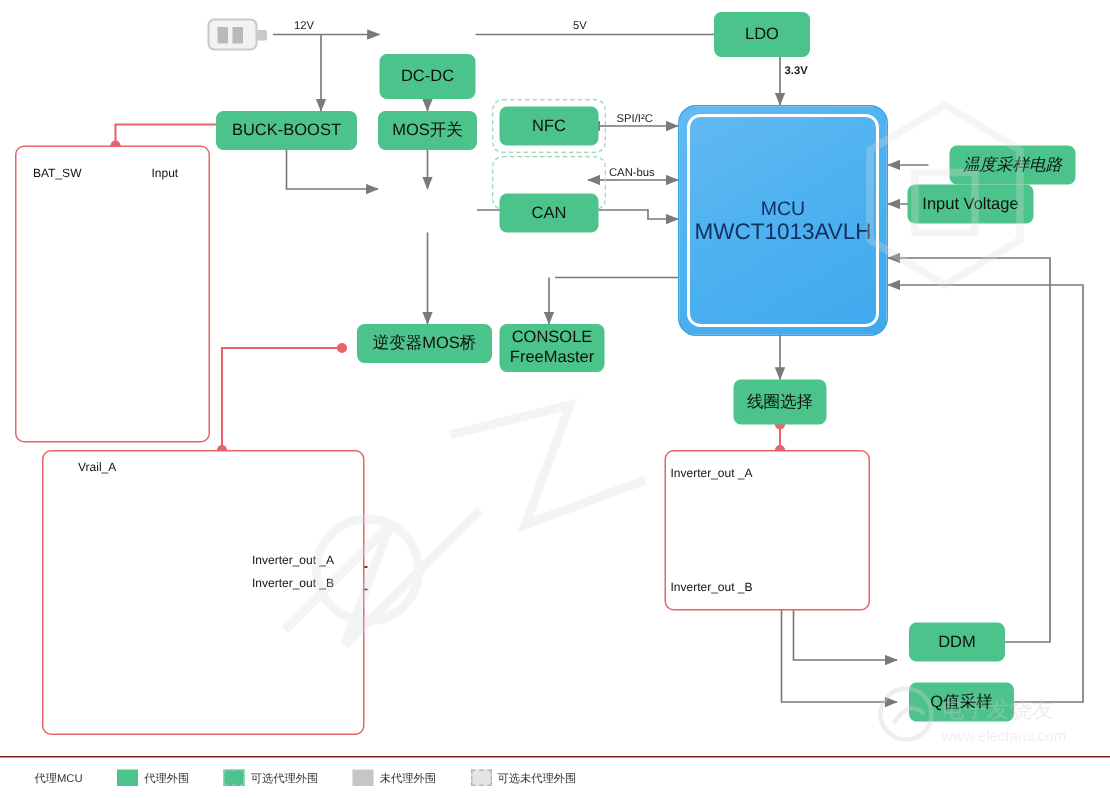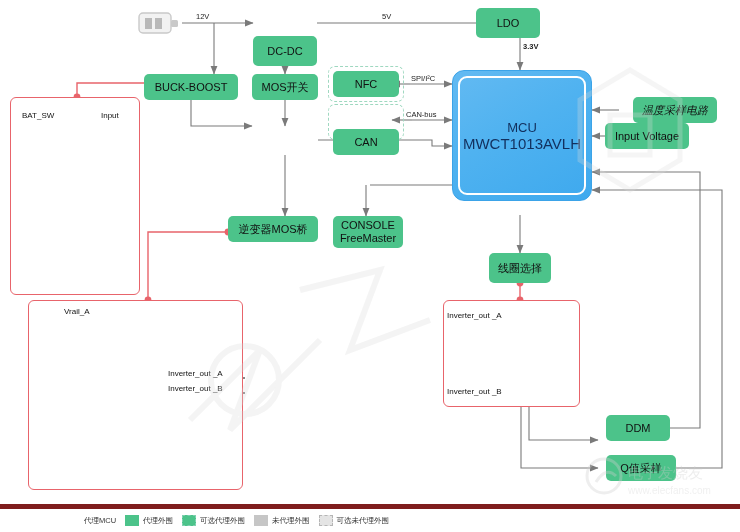--- a/index.html
+++ b/index.html
@@ -22,22 +22,22 @@
        justify-content:center;flex-direction:column;}
   .mcu-inner span{color:#12305e;font-size:13px;}
   .mcu-inner span.l2{font-size:15px;}
 
   .schem{position:absolute;box-sizing:border-box;border:1.4px solid #e8646b;
          border-radius:6px;background:#fff;}
   .netlbl{position:absolute;font-size:8px;color:#111;white-space:nowrap;}
   .wirelbl{position:absolute;font-size:7.5px;color:#222;white-space:nowrap;}
 
   .legend{position:absolute;left:0;bottom:0;width:740px;height:28px;
-          border-top:5px solid #7f1d1d;display:flex;align-items:center;
-          padding-left:84px;box-sizing:border-box;gap:9px;}
+          border-top:1px solid #7f1d1d;display:flex;align-items:center;
+          padding-left:23px;box-sizing:border-box;gap:23px;}
   .lg-item{display:flex;align-items:center;gap:4px;}
   .sw{width:14px;height:11px;box-sizing:border-box;}
   .sw.g{background:#4cc38a;}
   .sw.gd{background:#4cc38a;border:1.2px dashed #7fd0b0;}
   .sw.gy{background:#c6c6c6;}
   .sw.gyd{background:#e4e4e4;border:1.2px dashed #b5b5b5;}
   .lg-t{font-size:7.5px;color:#333;white-space:nowrap;}
 
   .wm{position:absolute;pointer-events:none;opacity:.28;}
   .wm-logo{position:absolute;right:6px;bottom:30px;width:150px;height:46px;opacity:.35;}
@@ -247,51 +247,51 @@
 
   <div class="blk green cn" style="left:252px;top:74px;width:66px;height:26px;">MOS开关</div>
 
   <div class="dashwrap" style="left:328px;top:66px;width:76px;height:36px;"></div>
   <div class="blk green" style="left:333px;top:71px;width:66px;height:26px;">NFC</div>
 
   <div class="dashwrap" style="left:328px;top:104px;width:76px;height:36px;"></div>
   <div class="blk green" style="left:333px;top:109px;width:66px;height:26px;margin-top:20px;">CAN</div>
 
 
-  <div class="blk green cn" style="left:228px;top:216px;width:90px;height:26px;">逆变器MOS桥</div>
+  <div class="blk green cn" style="left:238px;top:216px;width:90px;height:26px;">逆变器MOS桥</div>
 
   <div class="blk green" style="left:333px;top:216px;width:70px;height:32px;flex-direction:column;">
     <span>CONSOLE</span>
     <span>FreeMaster</span>
   </div>
 
   <div class="blk green cn" style="left:489px;top:253px;width:62px;height:30px;">线圈选择</div>
 
   <div class="blk green cn" style="left:633px;top:97px;width:84px;height:26px;font-style:italic;">温度采样电路</div>
 
   <div class="blk green" style="left:605px;top:123px;width:84px;height:26px;">Input Voltage</div>
 
   <div class="blk green" style="left:606px;top:415px;width:64px;height:26px;text-align:center;">DDM</div>
 
   <div class="blk green cn" style="left:606px;top:455px;width:70px;height:26px;">Q值采样</div>
 
-  <div class="mcu" style="left:452px;top:70px;width:140px;height:131px;text-align:right;">
+  <div class="mcu" style="left:452px;top:70px;width:140px;height:154px;text-align:right;">
     <div class="mcu-inner">
       <span>MCU</span>
       <span class="l2">MWCT1013AVLH</span>
     </div>
   </div>
 
   <div class="schem" style="left:10px;top:97px;width:130px;height:198px;"></div>
   <div class="schem" style="left:28px;top:300px;width:215px;height:190px;"></div>
   <div class="schem" style="left:443px;top:300px;width:137px;height:107px;"></div>
 
   <div class="netlbl" style="left:22px;top:111px;">BAT_SW</div>
   <div class="netlbl" style="left:101px;top:111px;">Input</div>
-  <div class="netlbl" style="left:64px;top:307px;">Vrail_A</div>
+  <div class="netlbl" style="left:52px;top:307px;">Vrail_A</div>
   <div class="netlbl" style="left:168px;top:369px;">Inverter_out _A</div>
   <div class="netlbl" style="left:168px;top:384px;">Inverter_out _B</div>
   <div class="netlbl" style="left:447px;top:311px;">Inverter_out _A</div>
   <div class="netlbl" style="left:447px;top:387px;">Inverter_out _B</div>
 
   <div class="wirelbl" style="left:196px;top:12px;">12V</div>
   <div class="wirelbl" style="left:382px;top:12px;">5V</div>
   <div class="wirelbl" style="left:523px;top:42px;font-weight:bold;">3.3V</div>
   <div class="wirelbl" style="left:411px;top:74px;">SPI/I²C</div>
   <div class="wirelbl" style="left:406px;top:110px;">CAN-bus</div>

